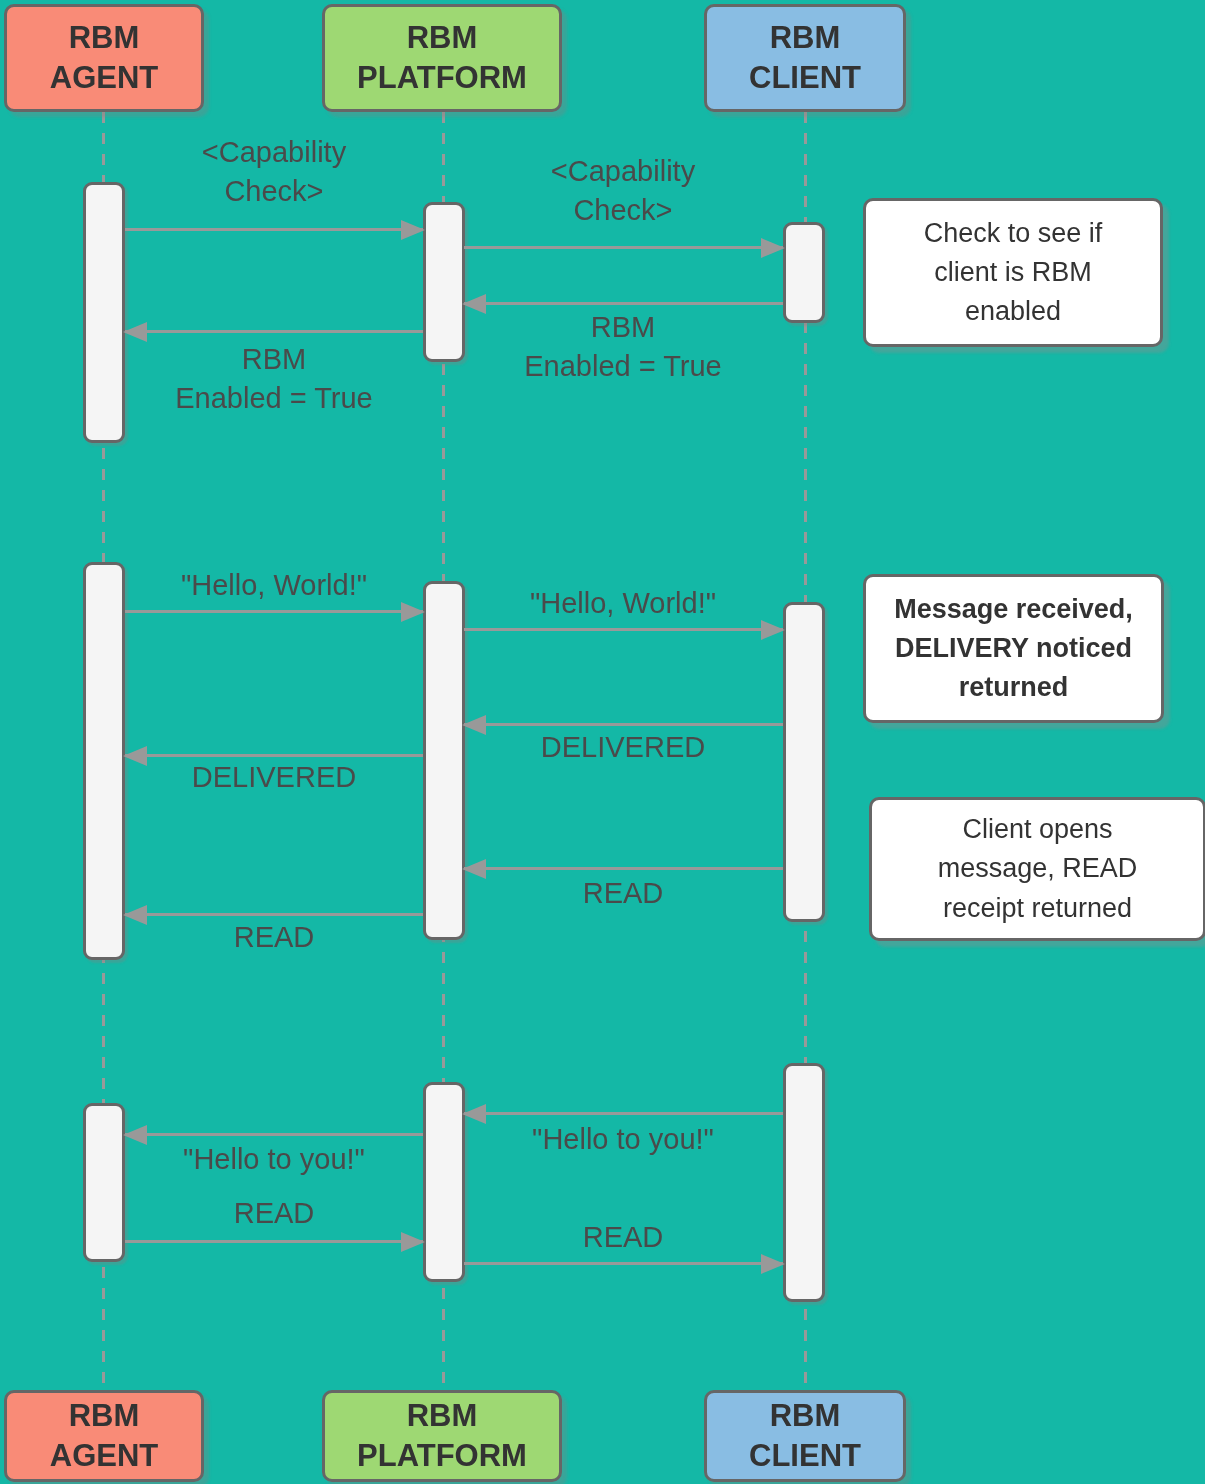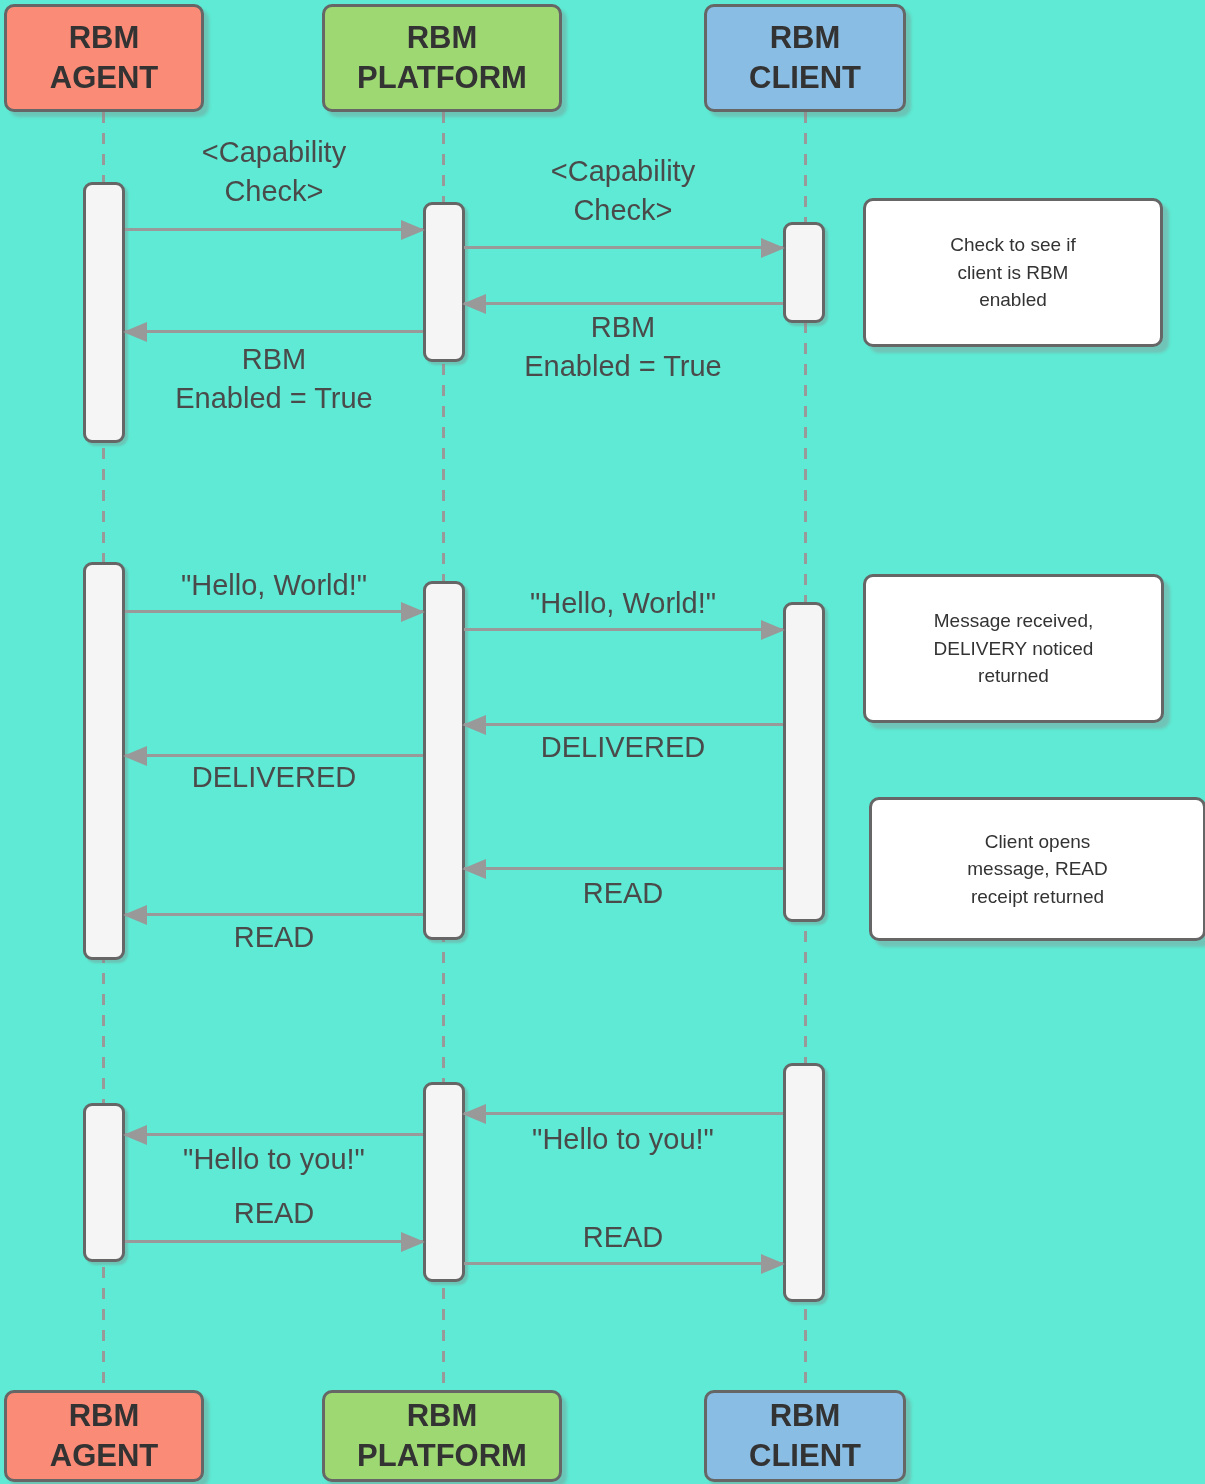--- a/index.html
+++ b/index.html
@@ -1,16 +1,16 @@
 <!DOCTYPE html>
 <html><head>
 <meta charset="utf-8">
 <style>
   html,body{margin:0;padding:0;background:#000;}
-  #stage{position:relative;width:1205px;height:1484px;background:#5eead4;overflow:hidden;
+  #stage{position:relative;width:1205px;height:1484px;background:#14b8a6;overflow:hidden;
          font-family:"Liberation Sans","DejaVu Sans",sans-serif;}
   .actor-box{position:absolute;box-sizing:border-box;border:3px solid #666;border-radius:10px;
     display:flex;align-items:center;justify-content:center;text-align:center;
     font-weight:bold;font-size:31px;line-height:1.3;color:#333;white-space:pre-line;
     box-shadow:5px 5px 3px rgba(130,130,130,0.35);z-index:5;}
   .agent-fill{background:#F98B77;}
   .platform-fill{background:#9ED873;}
   .client-fill{background:#89BDE3;}
   .lifeline{position:absolute;width:3px;z-index:1;
     background:repeating-linear-gradient(to bottom,#999 0 11px,transparent 11px 21px);}
@@ -18,21 +18,21 @@
     border:3px solid #666;border-radius:9px;box-shadow:3px 3px 2px rgba(130,130,130,0.35);z-index:2;}
   .arrow{position:absolute;height:0;border-top:3px solid #999;z-index:3;}
   .ah{position:absolute;width:0;height:0;border-top:10px solid transparent;
     border-bottom:10px solid transparent;}
   .arrow.dir-right .ah{right:-2px;top:-11.5px;border-left:24px solid #999;}
   .arrow.dir-left  .ah{left:-2px;top:-11.5px;border-right:24px solid #999;}
   .msg-label{position:absolute;width:320px;text-align:center;font-size:29px;line-height:1.35;
     color:#4A4A4A;white-space:pre-line;z-index:4;}
   .note{position:absolute;box-sizing:border-box;background:#fff;border:3px solid #666;
     border-radius:10px;display:flex;align-items:center;justify-content:center;text-align:center;
-    font-size:19px;line-height:1.45;color:#333;white-space:pre-line;
+    font-size:27px;line-height:1.45;color:#333;white-space:pre-line;
     box-shadow:6px 6px 3px rgba(140,140,140,0.4);z-index:5;padding:6px 10px;}
 </style>
 </head>
 <body>
 
 <div id="stage">
 
   <div class="lifeline" style="left:102px;top:112px;height:1278px;"></div>
   <div class="lifeline" style="left:442px;top:112px;height:1278px;"></div>
   <div class="lifeline" style="left:804px;top:112px;height:1278px;"></div>
@@ -118,21 +118,21 @@
   <div class="msg-label" style="left:114px;top:918px;">READ</div>
 
   <div class="msg-label" style="left:463px;top:1120px;">"Hello to you!"</div>
   <div class="msg-label" style="left:114px;top:1140px;">"Hello to you!"</div>
   <div class="msg-label" style="left:114px;top:1194px;">READ</div>
   <div class="msg-label" style="left:463px;top:1218px;">READ</div>
 
   <div class="note" style="left:863px;top:198px;width:300px;height:149px;">Check to see if
 client is RBM
 enabled</div>
-  <div class="note" style="left:863px;top:574px;width:301px;height:149px;">Message received,
+  <div class="note" style="left:863px;top:574px;width:301px;height:149px;font-weight:bold;">Message received,
 DELIVERY noticed
 returned</div>
   <div class="note" style="left:863px;top:797px;width:337px;height:144px;margin-left:6px;">Client opens
 message, READ
 receipt returned</div>
 
   <div class="actor-box agent-fill" style="left:4px;top:1390px;width:200px;height:92px;">RBM
 AGENT</div>
   <div class="actor-box platform-fill" style="left:322px;top:1390px;width:240px;height:92px;">RBM
 PLATFORM</div>

